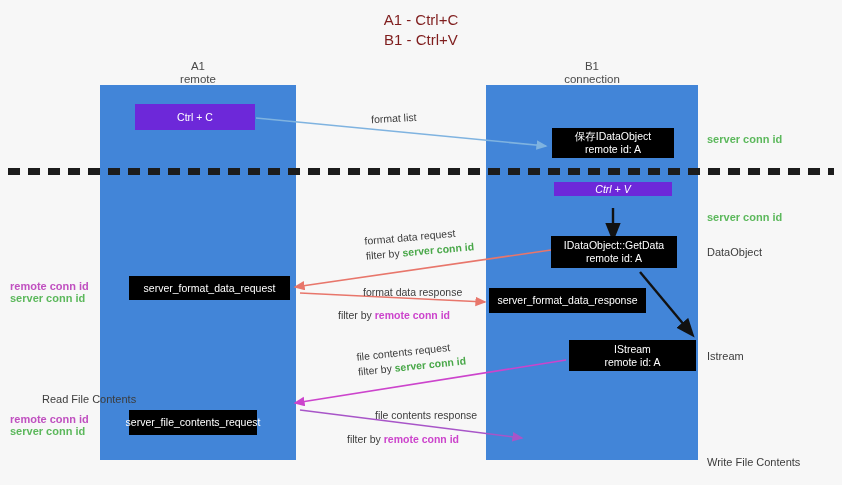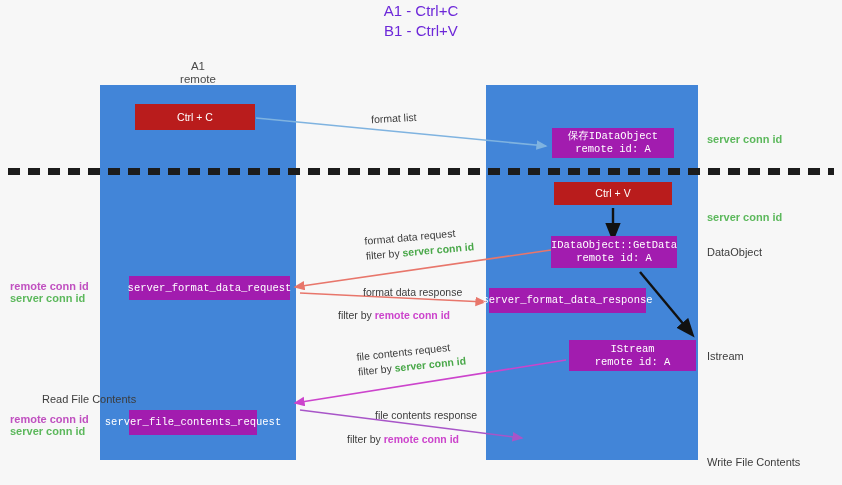--- a/index.html
+++ b/index.html
@@ -17,24 +17,24 @@
     position: relative;
     width: 842px;
     height: 485px;
     background: #f7f7f7;
   }
 
   
   .title {
     position: absolute;
     left: 0; right: 0;
-    top: 1px;
+    top: 10px;
     text-align: center;
     font-size: 15px;
-    color: #6d28d9;
+    color: #7f1d1d;
     line-height: 20px;
   }
 
   
   .col-head {
     position: absolute;
     text-align: center;
     font-size: 11.5px;
     color: #4a4a4a;
     line-height: 13px;
@@ -58,22 +58,22 @@
     flex-direction: column;
     align-items: center;
     justify-content: center;
     color: #ffffff;
     font-size: 10.5px;
     line-height: 13px;
     text-align: center;
     box-sizing: border-box;
     padding: 2px 4px;
   }
-  .node.green  { background: #b91c1c; justify-content: center; }
-  .node.orange { background: #a21caf; font-family: Liberation Mono, monospace; }
+  .node.green  { background: #6d28d9; justify-content: center; }
+  .node.orange { background: #000000; }
   .node .l2 { display: block; }
 
   
   .side-label {
     position: absolute;
     font-size: 11px;
     line-height: 14px;
     white-space: nowrap;
   }
   .side-label.green  { color: #5cb85c; font-weight: bold; }
@@ -118,20 +118,24 @@
 
   <div class="title">
     <div>A1 - Ctrl+C</div>
     <div>B1 - Ctrl+V</div>
   </div>
 
   <div class="col-head" style="left:118px; top:60px;">
     <span class="ch-main">A1</span>
     <span class="ch-sub">remote</span>
   </div>
+  <div class="col-head" style="left:512px; top:60px;">
+    <span class="ch-main">B1</span>
+    <span class="ch-sub">connection</span>
+  </div>
 
   <div class="lane" id="lane-a1"></div>
   <div class="lane" id="lane-b1"></div>
 
   <svg id="wires" viewBox="0 0 842 485">
     <defs>
       <marker id="ah-blue" markerWidth="7" markerHeight="7" refX="6" refY="3" orient="auto">
         <path d="M0,0 L7,3 L0,6 z" fill="#7fb3e0"></path>
       </marker>
       <marker id="ah-red" markerWidth="7" markerHeight="7" refX="6" refY="3" orient="auto">
@@ -167,21 +171,21 @@
 
   <div class="node green" style="left:135px; top:104px; width:120px; height:26px;">
     <span>Ctrl + C</span>
   </div>
 
   <div class="node orange" style="left:552px; top:128px; width:122px; height:30px;">
     <span>保存IDataObject</span>
     <span class="l2">remote id: A</span>
   </div>
 
-  <div class="node green" style="left:554px; top:182px; width:118px; height:23px;">
+  <div class="node green" style="left:554px; top:182px; width:118px; height:14px;font-style:italic;">
     <span>Ctrl + V</span>
   </div>
 
   <div class="node orange" style="left:551px; top:236px; width:126px; height:32px;align-items:center;">
     <span>IDataObject::GetData</span>
     <span class="l2">remote id: A</span>
   </div>
 
   <div class="node orange" style="left:489px; top:288px; width:157px; height:25px;">
     <span>server_format_data_response</span>

